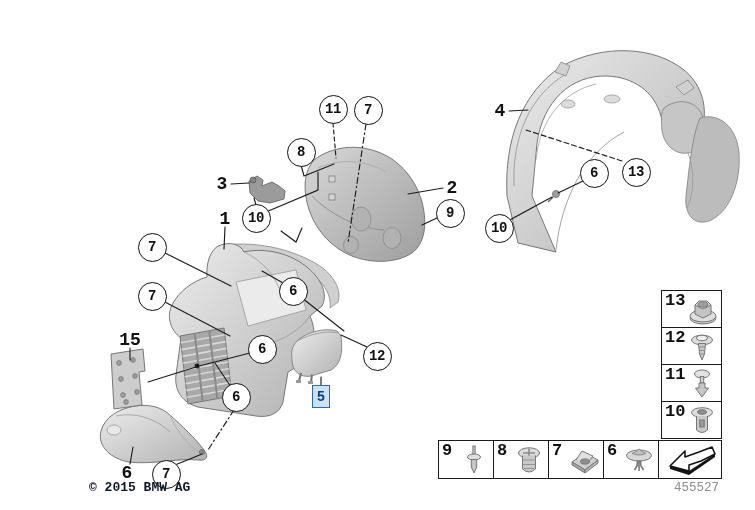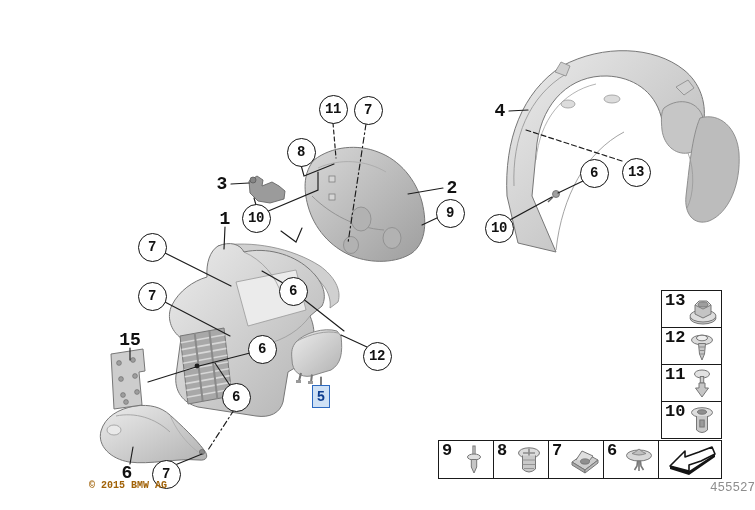--- a/index.html
+++ b/index.html
@@ -13,21 +13,21 @@
       font-weight:bold;font-size:14px;color:#111;letter-spacing:-0.5px;box-sizing:content-box;}
   .part-label{position:absolute;transform:translate(-50%,-50%);
       font-weight:bold;font-size:18px;color:#111;}
   .highlight-label{position:absolute;width:16px;height:21px;margin:-12px 0 0 -9px;
       display:flex;align-items:center;justify-content:center;
       font-weight:bold;font-size:14px;}
   .legend-cell{position:absolute;background:#fff;border:1.3px solid #1a1a1a;box-sizing:border-box;}
   .legend-cell .num{position:absolute;left:3px;top:0px;font-weight:bold;font-size:17px;color:#111;}
   .legend-cell .icon{position:absolute;right:1px;top:50%;transform:translateY(-50%);line-height:0;}
   .legend-cell.arrow-cell .icon{right:3px;}
-  .copyright{position:absolute;font-weight:bold;font-size:10px;color:#a16207;}
+  .copyright{position:absolute;font-weight:bold;font-size:13px;color:#0f172a;}
   .diagram-number{position:absolute;font-size:12.5px;color:#8d8d8d;}
 </style>
 </head>
 <body>
 
 <div class="stage">
 
   <svg class="drawing" width="755" height="510" viewBox="0 0 755 510">
     <defs>
       <linearGradient id="gMain" x1="0" y1="0" x2="1" y2="1">
@@ -256,14 +256,14 @@
       <div class="legend-cell arrow-cell" style="left: 658px; top: 440px; width: 64px; height: 39px;">
         <span class="icon"><svg width="52" height="36" viewBox="0 0 52 36">
             <path d="M4 24 L19 9 L19 15 L33 10 L46 5 L49 12 L35 19 L23 23 L23 29 Z" fill="#ffffff" stroke="#141414" stroke-width="1.6" stroke-linejoin="round"></path>
             <path d="M4 24 L23 29 L49 12 L49 15 L23 33 L4 27 Z" fill="#141414"></path>
           </svg></span>
       </div>
     </div>
 
   <div class="copyright" style="left:89px;top:480px;">© 2015 BMW AG</div>
 
-  <div class="diagram-number" style="left:710px;top:481px;">455527</div>
+  <div class="diagram-number" style="left:674px;top:481px;">455527</div>
 </div>
 
 </body></html>

